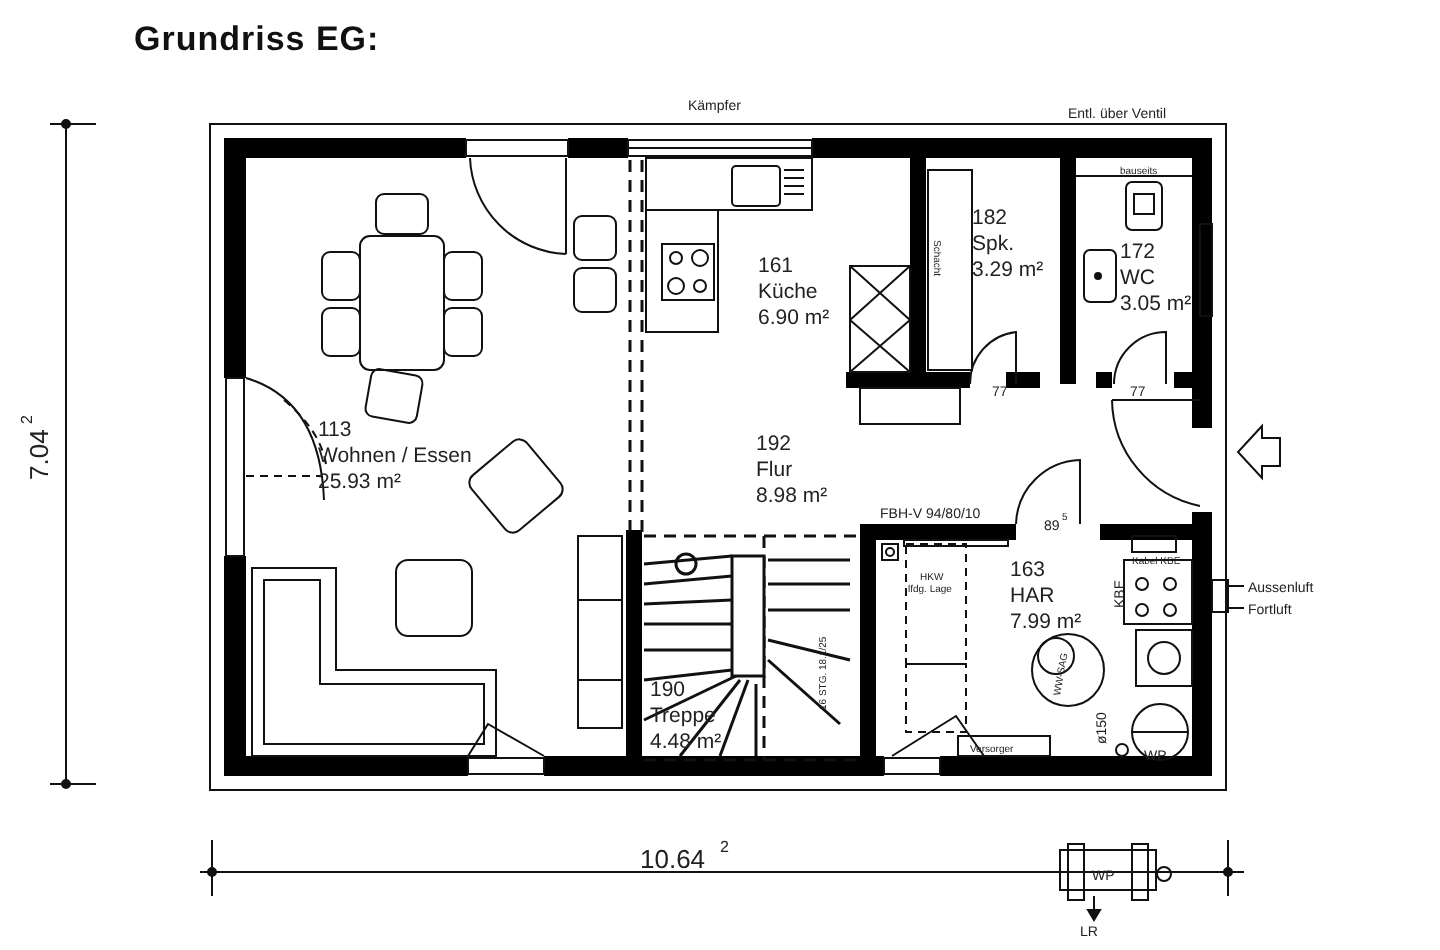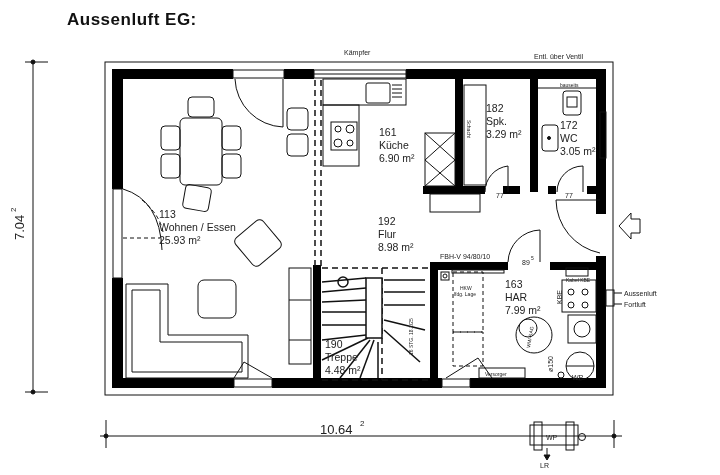--- a/index.html
+++ b/index.html
@@ -9,21 +9,21 @@
   .lbl{font-family:"Liberation Sans",sans-serif;fill:#222;}
   .room{font-size:10.5px;}
   .tiny{font-size:7px;}
   .xtiny{font-size:5px;}
   .dim{font-size:13px;}
   .sup{font-size:8px;}
 </style>
 </head>
 <body>
 
-<div class="title">Aussenluft EG:</div>
+<div class="title">Grundriss EG:</div>
 
 <svg width="720" height="475" viewBox="0 0 720 475" xmlns="http://www.w3.org/2000/svg">
 
   <g fill="none" stroke="#111" stroke-width="1">
     <rect x="105" y="62" width="508" height="333"></rect>
   </g>
 
   <g fill="#000">
 
     <rect x="112" y="69" width="121" height="10"></rect>

